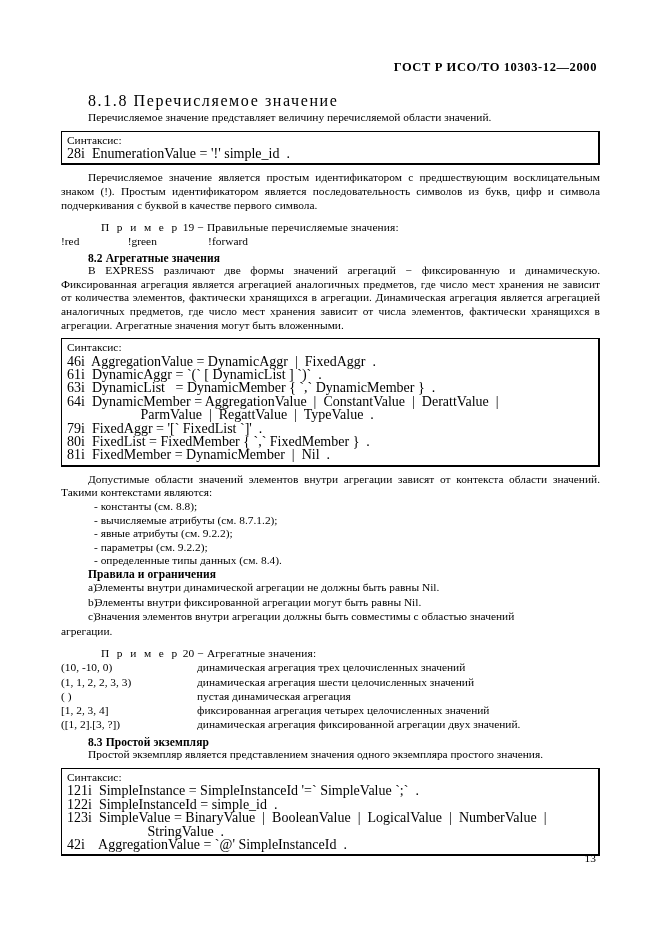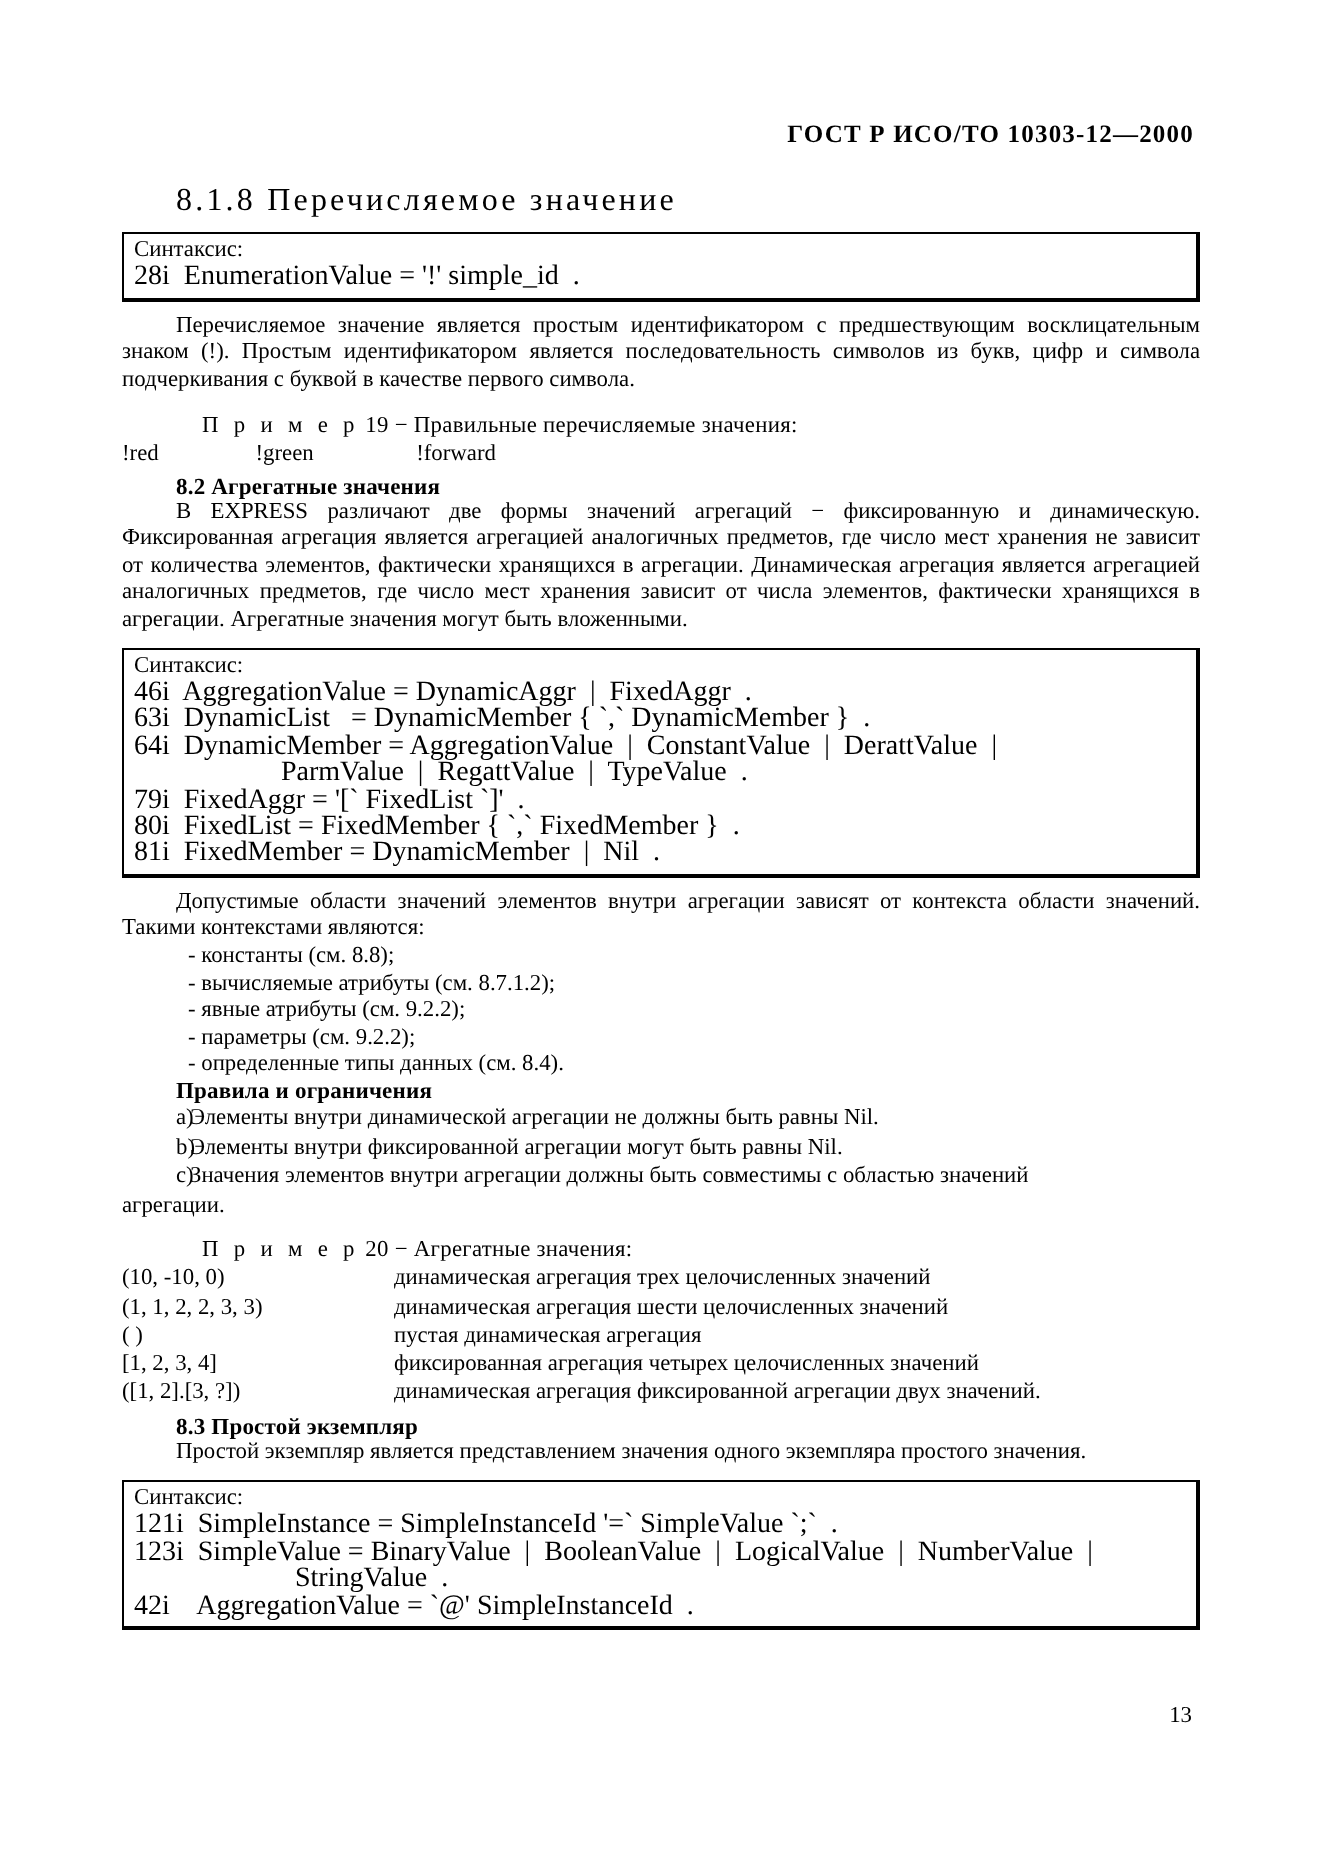--- a/index.html
+++ b/index.html
@@ -147,20 +147,21 @@
 </head>
 <body>
 
 <div class="page">
 
   <div class="header">ГОСТ Р ИСО/ТО 10303-12—2000</div>
 
   <div class="content">
 
     <div class="h-sec">8.1.8 Перечисляемое значение</div>
+    <p class="body nojust">Перечисляемое значение представляет величину перечисляемой области значений.</p>
 
     <div class="syntax-box">
       <div class="syntax-label">Синтаксис:</div>
       <div class="rule">28i  EnumerationValue = '!' simple_id  .</div>
     </div>
 
     <p class="body">Перечисляемое значение является простым идентификатором с предшествующим восклицательным знаком (!). Простым идентификатором является последовательность символов из  букв, цифр и символа подчеркивания с буквой в качестве первого символа.</p>
 
     <div class="spacer-sm"></div>
 
@@ -168,20 +169,21 @@
     <div class="enum-line">!red                 !green                  !forward</div>
 
     <div class="spacer-xs"></div>
 
     <div class="h-sec-bold">8.2 Агрегатные значения</div>
     <p class="body">В EXPRESS различают две формы значений агрегаций − фиксированную и динамическую. Фиксированная агрегация является агрегацией аналогичных предметов, где число мест хранения не зависит от количества элементов, фактически хранящихся в агрегации. Динамическая агрегация является агрегацией аналогичных предметов, где число мест хранения зависит от числа элементов, фактически хранящихся в агрегации. Агрегатные значения могут быть вложенными.</p>
 
     <div class="syntax-box">
       <div class="syntax-label">Синтаксис:</div>
       <div class="rule">46i  AggregationValue = DynamicAggr  |  FixedAggr  .</div>
+      <div class="rule">61i  DynamicAggr = `(` [ DynamicList ] `)`  .</div>
       <div class="rule">63i  DynamicList   = DynamicMember { `,` DynamicMember }  .</div>
       <div class="rule">64i  DynamicMember = AggregationValue  |  ConstantValue  |  DerattValue  |</div>
       <div class="rule">                     ParmValue  |  RegattValue  |  TypeValue  .</div>
       <div class="rule">79i  FixedAggr = '[` FixedList `]'  .</div>
       <div class="rule">80i  FixedList = FixedMember { `,` FixedMember }  .</div>
       <div class="rule">81i  FixedMember = DynamicMember  |  Nil  .</div>
     </div>
 
     <p class="body">Допустимые области значений элементов внутри агрегации зависят от контекста области значений. Такими контекстами являются:</p>
 
@@ -241,20 +243,21 @@
     </table>
 
     <div class="spacer-xs"></div>
 
     <div class="h-sec-bold">8.3 Простой экземпляр</div>
     <p class="body nojust">Простой экземпляр является представлением значения одного экземпляра простого значения.</p>
 
     <div class="syntax-box">
       <div class="syntax-label">Синтаксис:</div>
       <div class="rule">121i  SimpleInstance = SimpleInstanceId '=` SimpleValue `;`  .</div>
+      <div class="rule">122i  SimpleInstanceId = simple_id  .</div>
       <div class="rule">123i  SimpleValue = BinaryValue  |  BooleanValue  |  LogicalValue  |  NumberValue  |</div>
       <div class="rule">                       StringValue  .</div>
       <div class="rule">42i    AggregationValue = `@' SimpleInstanceId  .</div>
     </div>
 
   </div>
 
   <div class="pagenum">13</div>
 
 </div>

